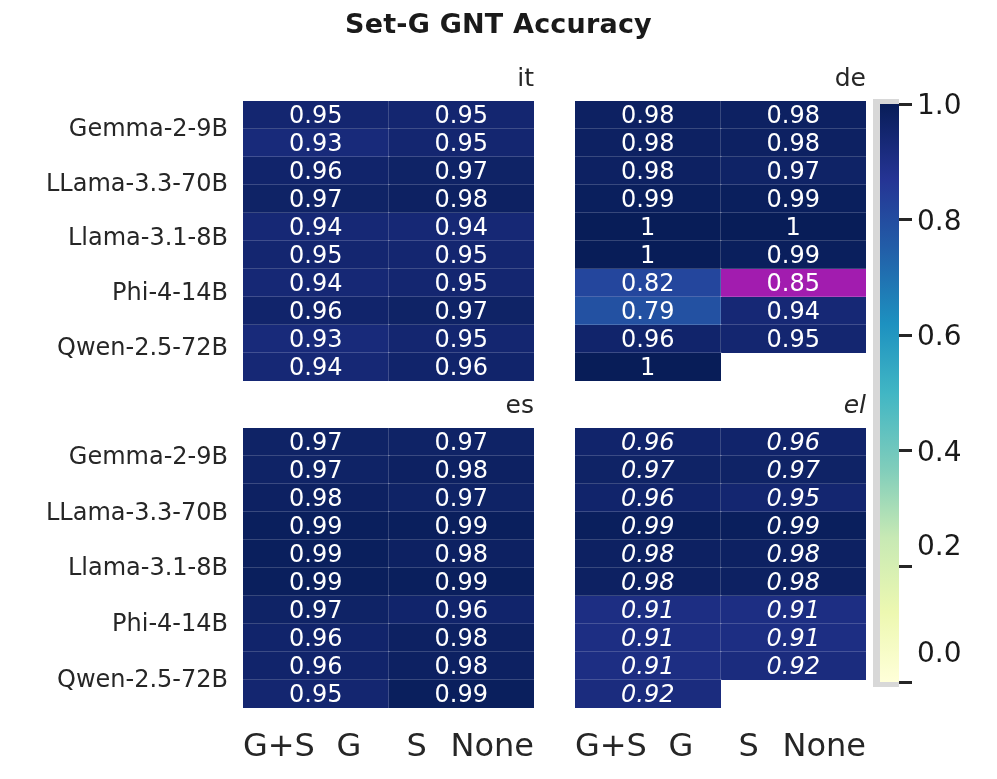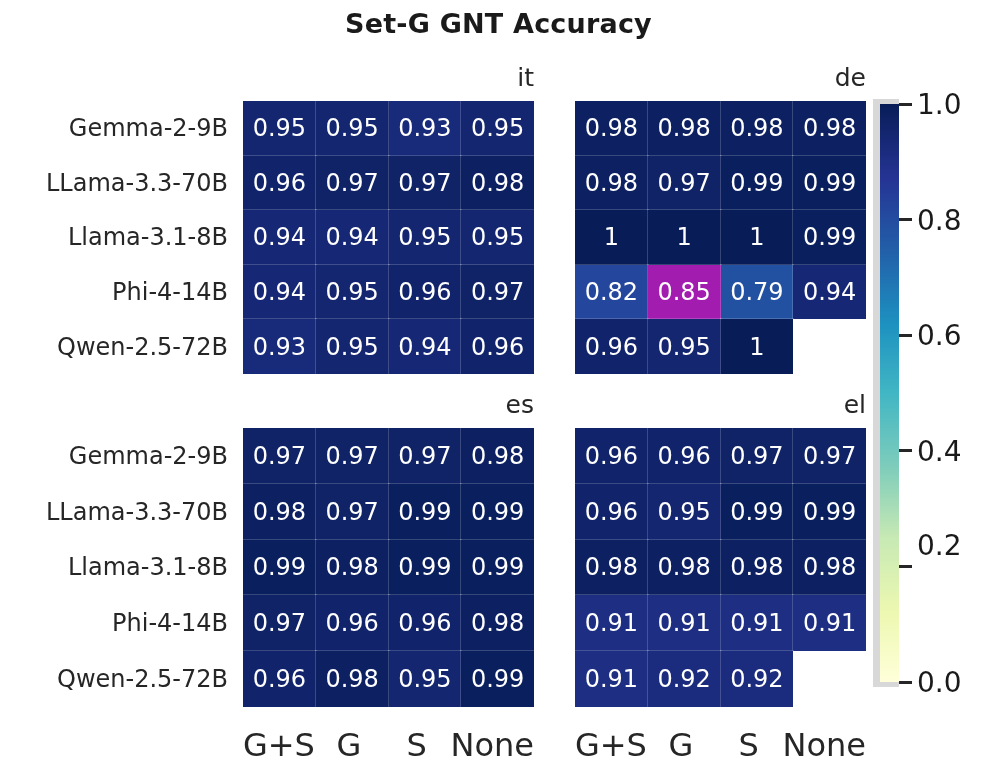--- a/index.html
+++ b/index.html
@@ -50,21 +50,21 @@
     top: -38px;
     white-space: nowrap;
   }
 
   .grid {
     position: absolute;
     left: 0; top: 0;
     width: 100%;
     height: 100%;
     display: grid;
-    grid-template-columns: repeat(4, 1fr);
+    grid-template-columns: repeat(2, 1fr);
     grid-template-rows: repeat(5, 1fr);
     box-sizing: border-box;
   }
   .cell {
     position: relative;
     display: flex;
     align-items: center;
     justify-content: center;
     font-size: 24px;
     color: #ffffff;
@@ -236,21 +236,21 @@
         <div class="ylabel" style="height: 55.8px;">Llama-3.1-8B</div>
         <div class="ylabel" style="height: 55.8px;">Phi-4-14B</div>
         <div class="ylabel" style="height: 55.8px;">Qwen-2.5-72B</div>
       </div>
       <div class="xlabels" style="left: 243px; width: 291px; top: 726px;">
         <div class="xlabel">G+S</div>
         <div class="xlabel">G</div>
         <div class="xlabel">S</div>
         <div class="xlabel">None</div>
       </div>
-      <div class="panel" style="left: 575px; top: 428px; width: 291px; height: 279px;">
+      <div class="panel" style="left: 575px; top: 428px; width: 291px; height: 279px; font-style: italic;">
         <div class="panel-title">el</div>
         <div class="grid">
           <div class="cell" style="background: rgb(17, 36, 107);">0.96</div>
           <div class="cell" style="background: rgb(17, 36, 107);">0.96</div>
           <div class="cell" style="background: rgb(15, 35, 102);">0.97</div>
           <div class="cell" style="background: rgb(15, 35, 102);">0.97</div>
           <div class="cell" style="background: rgb(17, 36, 107);">0.96</div>
           <div class="cell" style="background: rgb(20, 38, 112);">0.95</div>
           <div class="cell" style="background: rgb(10, 31, 93);">0.99</div>
           <div class="cell" style="background: rgb(10, 31, 93);">0.99</div>
@@ -283,17 +283,17 @@
         <div class="cb-ticklabel" style="top: 5px;">1.0</div>
         <div class="cb-tick" style="top: 119.1px;"></div>
         <div class="cb-ticklabel" style="top: 120.6px;">0.8</div>
         <div class="cb-tick" style="top: 234.7px;"></div>
         <div class="cb-ticklabel" style="top: 236.2px;">0.6</div>
         <div class="cb-tick" style="top: 350.3px;"></div>
         <div class="cb-ticklabel" style="top: 351.8px;">0.4</div>
         <div class="cb-tick" style="top: 465.9px;"></div>
         <div class="cb-ticklabel" style="top: 446px;">0.2</div>
         <div class="cb-tick" style="top: 581.5px;"></div>
-        <div class="cb-ticklabel" style="top: 583px;">0.0</div>
+        <div class="cb-ticklabel" style="top: 553px;">0.0</div>
       </div>
   </div>
 
 </div>
 
 </body></html>

